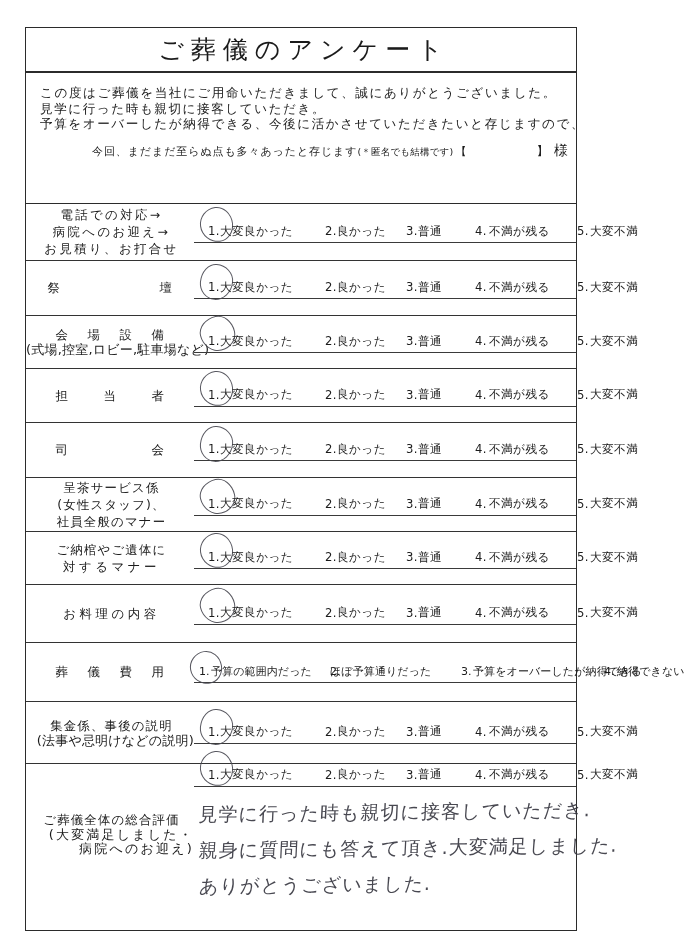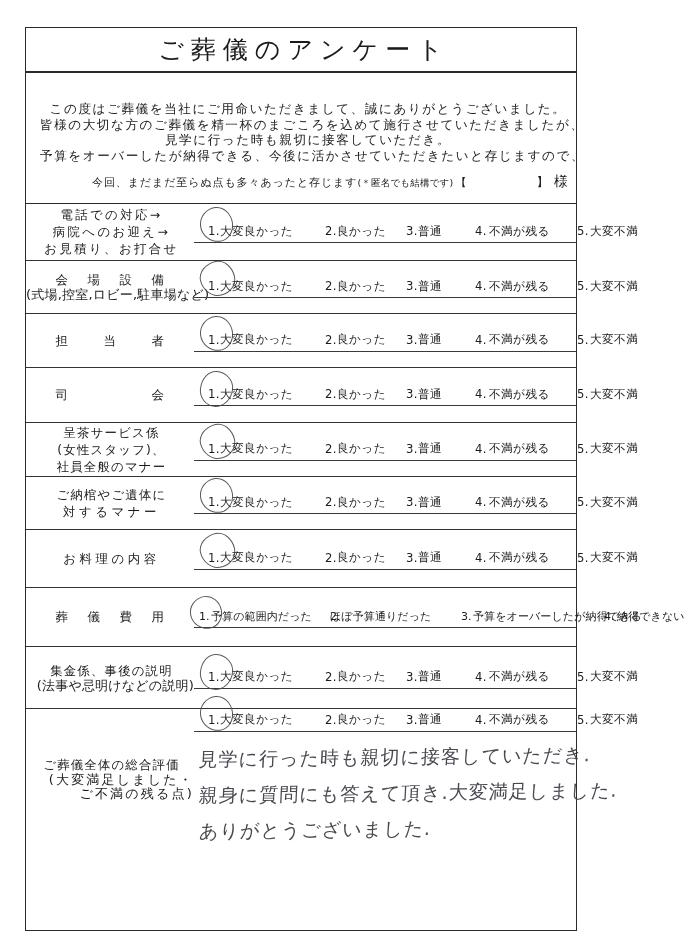--- a/index.html
+++ b/index.html
@@ -42,26 +42,25 @@
     font-size: 25px;
     letter-spacing: 7px;
     font-weight: 400;
     color: #1a1a1a;
     white-space: nowrap;
     padding-left: 6px;
   }
 
   
   #intro {
-    padding: 28px 0 6px 14px;
+    padding: 12px 0 6px 14px;
     box-sizing: border-box;
     border-bottom: 1.4px solid #2b2b2b;
     height: 131px;
     position: relative;
-    text-align: center;
   }
   #intro .line {
     font-size: 12.6px;
     letter-spacing: 1.55px;
     line-height: 15.6px;
     white-space: nowrap;
     color: #1d1d1d;
   }
   #intro .lastline {
     display: flex;
@@ -213,21 +212,20 @@
 <body>
 
 <div id="sheet">
 
   <div id="title-band">
     <div class="title-text">ご葬儀のアンケート</div>
   </div>
 
   <div id="intro">
     <div class="line">この度はご葬儀を当社にご用命いただきまして、誠にありがとうございました。</div>
-    <div class="line">皆様の大切な方のご葬儀を精一杯のまごころを込めて施行させていただきましたが、</div>
     <div class="line">見学に行った時も親切に接客していただき。</div>
     <div class="line">予算をオーバーしたが納得できる、今後に活かさせていただきたいと存じますので、</div>
 
     <div id="name-row">
       <span class="nm-label">今回、まだまだ至らぬ点も多々あったと存じます</span>
       <span class="nm-sub">(＊匿名でも結構です)</span>
       <span class="nm-bracket-open">【</span>
       <span class="nm-value"></span>
       <span class="nm-tail">
         <span>】</span>
@@ -255,20 +253,40 @@
             <span class="opt" style="left:212px;">3.</span>
             <span class="opt" style="left:224px;">普通</span>
             <span class="opt" style="left:281px;">4.</span>
             <span class="opt" style="left:295px;">不満が残る</span>
             <span class="opt" style="left:383px;">5.</span>
             <span class="opt" style="left:396px;">大変不満</span>
           </div>
         </td>
       </tr>
 
+      <tr style="height:55px;">
+        <td class="q-label">
+          <div class="main">祭　　　　　　壇</div>
+        </td>
+        <td class="q-ans">
+          <div class="opt-strip">
+            <span class="circle-mark v2"></span>
+            <span class="opt" style="left:14px;">1.</span>
+            <span class="opt" style="left:26px;">大変良かった</span>
+            <span class="opt" style="left:131px;">2.</span>
+            <span class="opt" style="left:143px;">良かった</span>
+            <span class="opt" style="left:212px;">3.</span>
+            <span class="opt" style="left:224px;">普通</span>
+            <span class="opt" style="left:281px;">4.</span>
+            <span class="opt" style="left:295px;">不満が残る</span>
+            <span class="opt" style="left:383px;">5.</span>
+            <span class="opt" style="left:396px;">大変不満</span>
+          </div>
+        </td>
+      </tr>
 
       <tr style="height:53px;">
         <td class="q-label">
           <div class="main">会　場　設　備</div>
           <div class="sub">(式場,控室,ロビー,駐車場など)</div>
         </td>
         <td class="q-ans">
           <div class="opt-strip">
             <span class="circle-mark v3"></span>
             <span class="opt" style="left:14px;">1.</span>
@@ -431,21 +449,21 @@
             <span class="opt" style="left:383px;">5.</span>
             <span class="opt" style="left:396px;">大変不満</span>
           </div>
         </td>
       </tr>
 
       <tr>
         <td class="q-label">
           <div class="main tight">ご葬儀全体の総合評価</div>
           <div class="sub spaced">(大変満足しました・</div>
-          <div class="sub spaced">ご不満の残る点)</div>
+          <div class="sub spaced">病院へのお迎え)</div>
         </td>
         <td class="q-ans comment-cell">
           <div class="opt-strip">
             <span class="circle-mark"></span>
             <span class="opt" style="left:14px;">1.</span>
             <span class="opt" style="left:26px;">大変良かった</span>
             <span class="opt" style="left:131px;">2.</span>
             <span class="opt" style="left:143px;">良かった</span>
             <span class="opt" style="left:212px;">3.</span>
             <span class="opt" style="left:224px;">普通</span>

